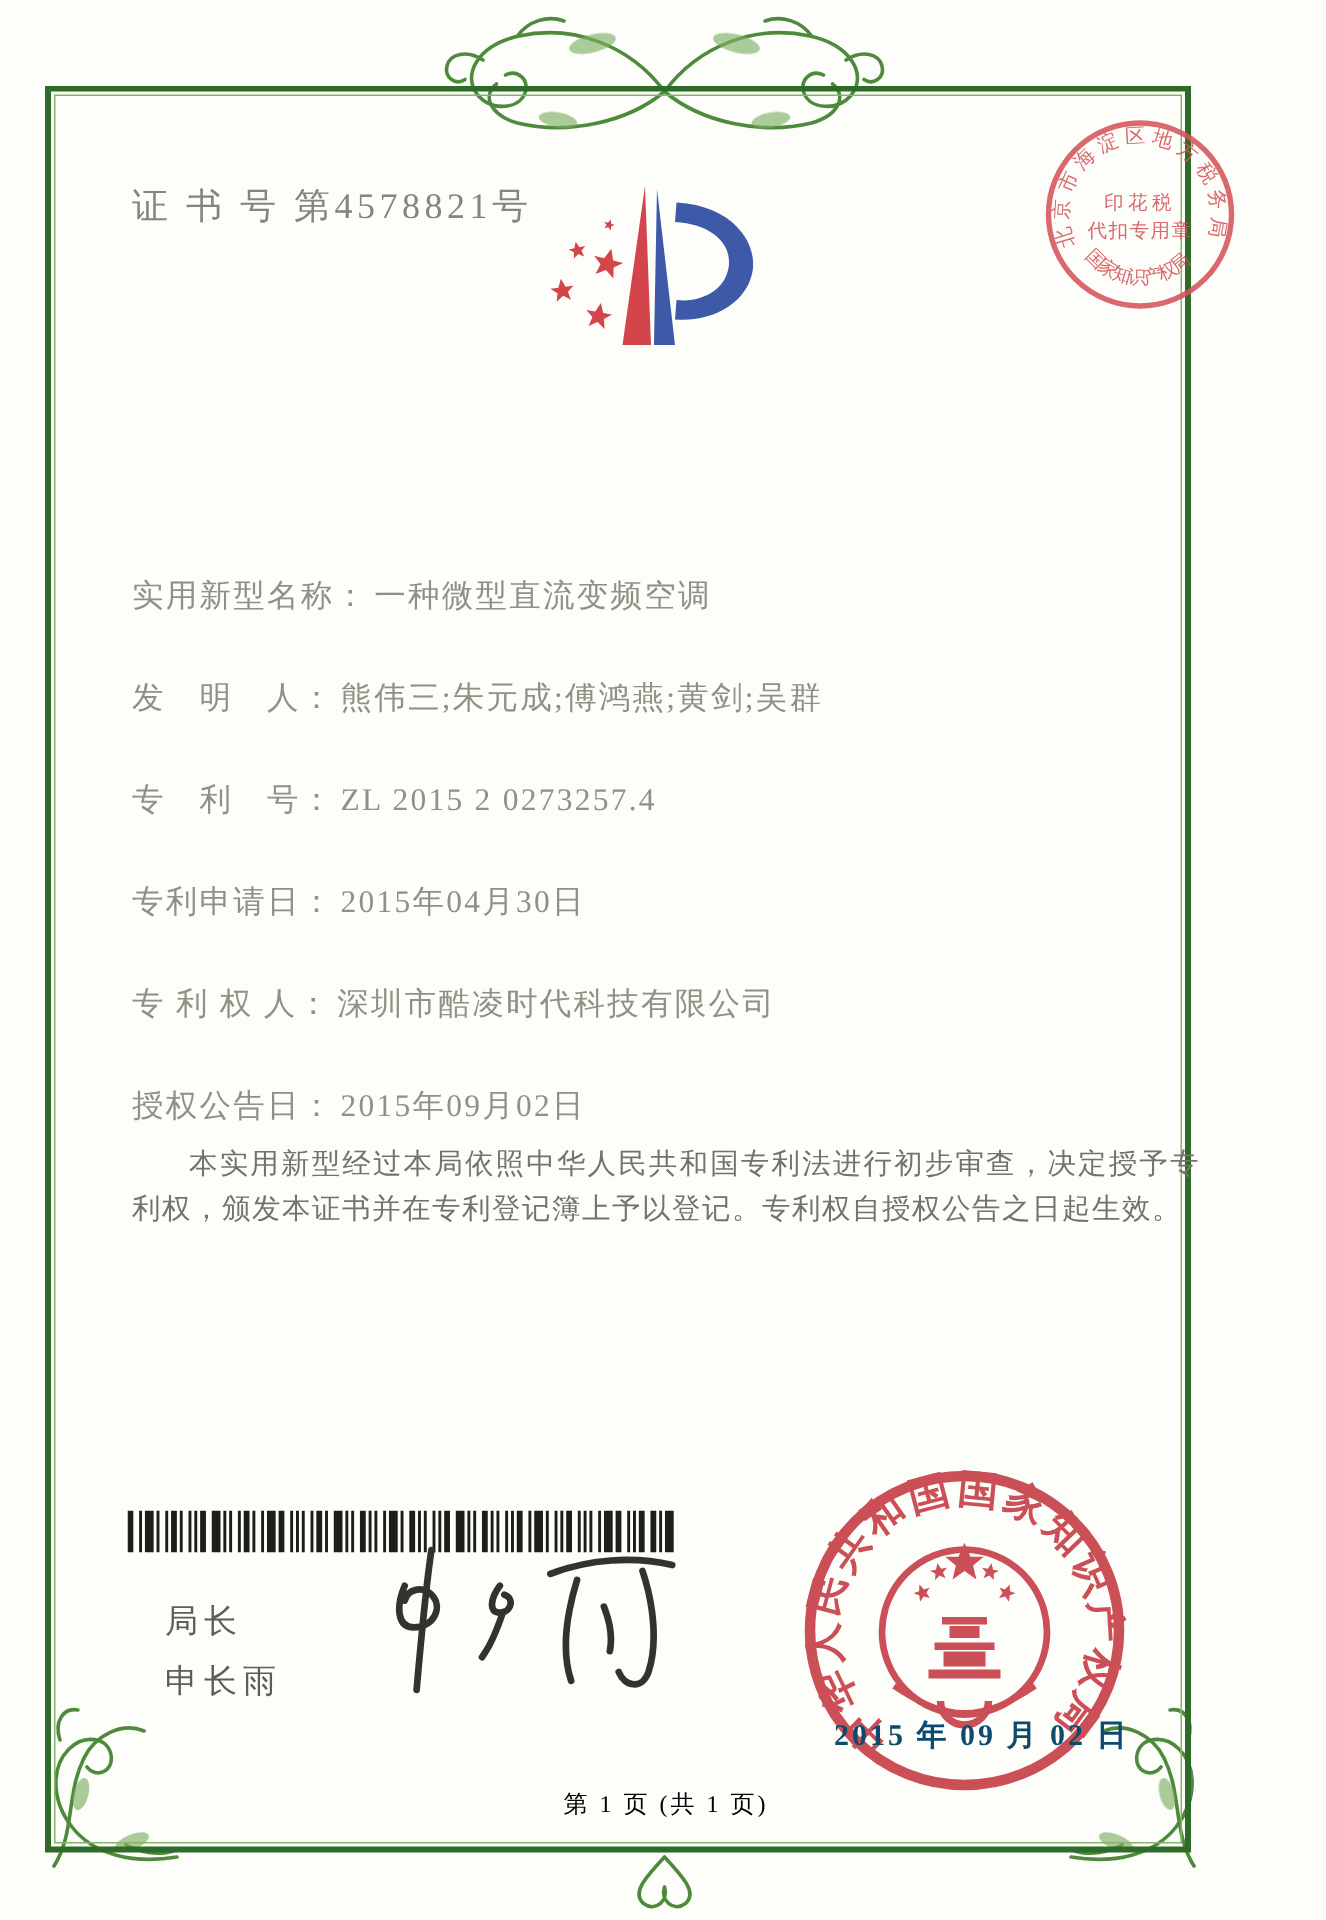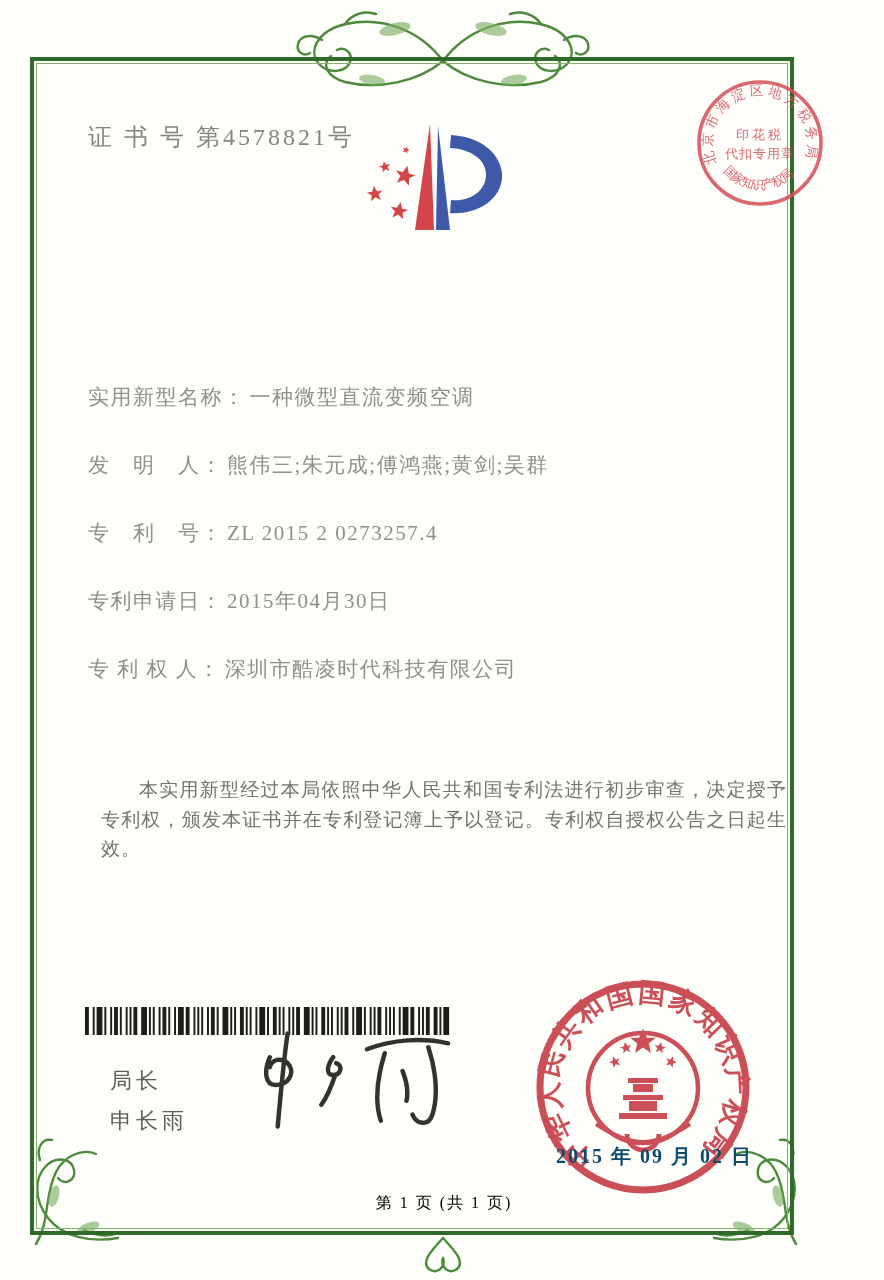--- a/index.html
+++ b/index.html
@@ -33,21 +33,21 @@
   }
   .fields { position:absolute; left:88px; top:385px; width:690px; }
   .field { margin:0 0 44px 0; font-size:21px; line-height:24px; letter-spacing:1.5px; color:#909084; white-space:nowrap; }
   .field .fvalue { margin-left:4px; }
 
   .paras {
     position:absolute; left:88px; top:762px; width:712px;
     font-size:19px; line-height:29.5px; color:#73736b; text-align:justify;
     letter-spacing:1px;
   }
-  .paras p { margin:13px; text-indent:2em; }
+  .paras p { margin:0; text-indent:2em; }
 
   .barcode { position:absolute; left:85px; top:1007px; width:368px; height:28px; }
   .barcode svg { width:100%; height:100%; display:block; }
 
   .signer-role { position:absolute; left:110px; top:1066px; font-size:22px; letter-spacing:4px; color:#5e5e56; }
   .signer-name { position:absolute; left:110px; top:1106px; font-size:22px; letter-spacing:4px; color:#5e5e56; }
   .signature { position:absolute; left:248px; top:1018px; width:218px; height:122px; }
 
   .big-seal { position:absolute; left:532px; top:976px; width:222px; height:222px; opacity:.93; }
   .big-seal text { font-family:"Liberation Serif","DejaVu Serif",serif; fill:#c8424a; font-weight:700; }
@@ -140,20 +140,23 @@
       <span class="flabel">发　明　人：</span><span class="fvalue">熊伟三;朱元成;傅鸿燕;黄剑;吴群</span>
     </div>
     <div class="field">
       <span class="flabel">专　利　号：</span><span class="fvalue">ZL 2015 2 0273257.4</span>
     </div>
     <div class="field">
       <span class="flabel">专利申请日：</span><span class="fvalue">2015年04月30日</span>
     </div>
     <div class="field">
       <span class="flabel">专 利 权 人：</span><span class="fvalue">深圳市酷凌时代科技有限公司</span>
+    </div>
+    <div class="field">
+      <span class="flabel">授权公告日：</span><span class="fvalue">2015年09月02日</span>
     </div>
   </div>
 
   <div class="paras">
     <p>本实用新型经过本局依照中华人民共和国专利法进行初步审查，决定授予专利权，颁发本证书并在专利登记簿上予以登记。专利权自授权公告之日起生效。</p>
   </div>
 
   <div class="barcode">
     <svg id="barcode-svg" preserveAspectRatio="none" aria-hidden="true" viewBox="0 0 190 27">
         <rect x="0" y="0" width="2" height="27" fill="#1d1d1a"></rect>

